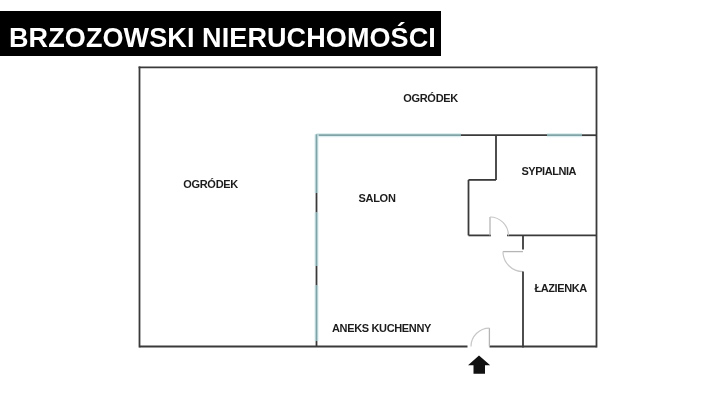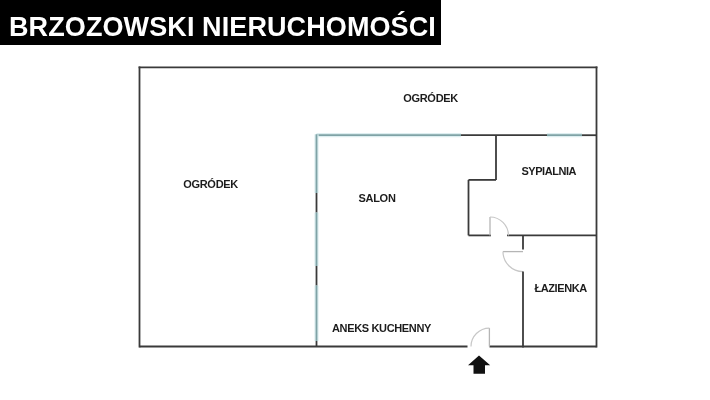--- a/index.html
+++ b/index.html
@@ -1,17 +1,17 @@
 <!DOCTYPE html>
 <html><head>
 <meta charset="utf-8">
 <style>
   html,body{margin:0;padding:0;width:710px;height:400px;background:#ffffff;overflow:hidden;}
   *{box-sizing:border-box;}
-  #banner{position:absolute;left:0;top:0;width:441px;height:45px;background:#000;}
+  #banner{position:absolute;left:0;top:11px;width:441px;height:45px;background:#000;}
   #banner span{position:absolute;left:9px;top:14px;font-family:"Liberation Sans",sans-serif;
     font-weight:bold;font-size:27px;line-height:27px;color:#fff;letter-spacing:0.1px;white-space:nowrap;}
   svg{position:absolute;left:0;top:0;}
   text{font-family:"Liberation Sans",sans-serif;font-weight:bold;fill:#1c1c1c;}
 </style>
 </head>
 <body>
 <div id="banner">
     <span>BRZOZOWSKI NIERUCHOMOŚCI</span>
   </div>

